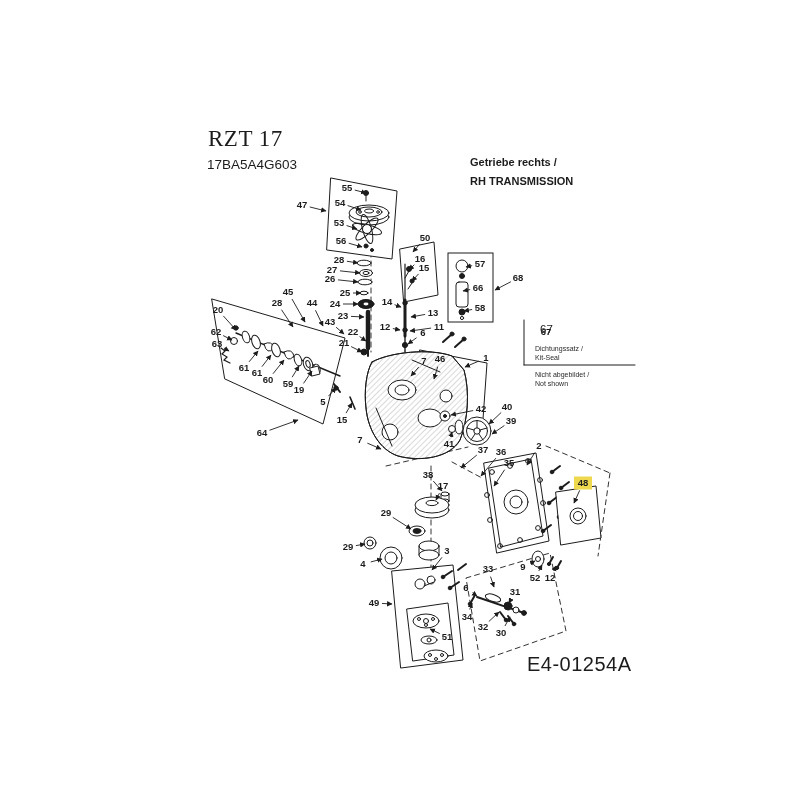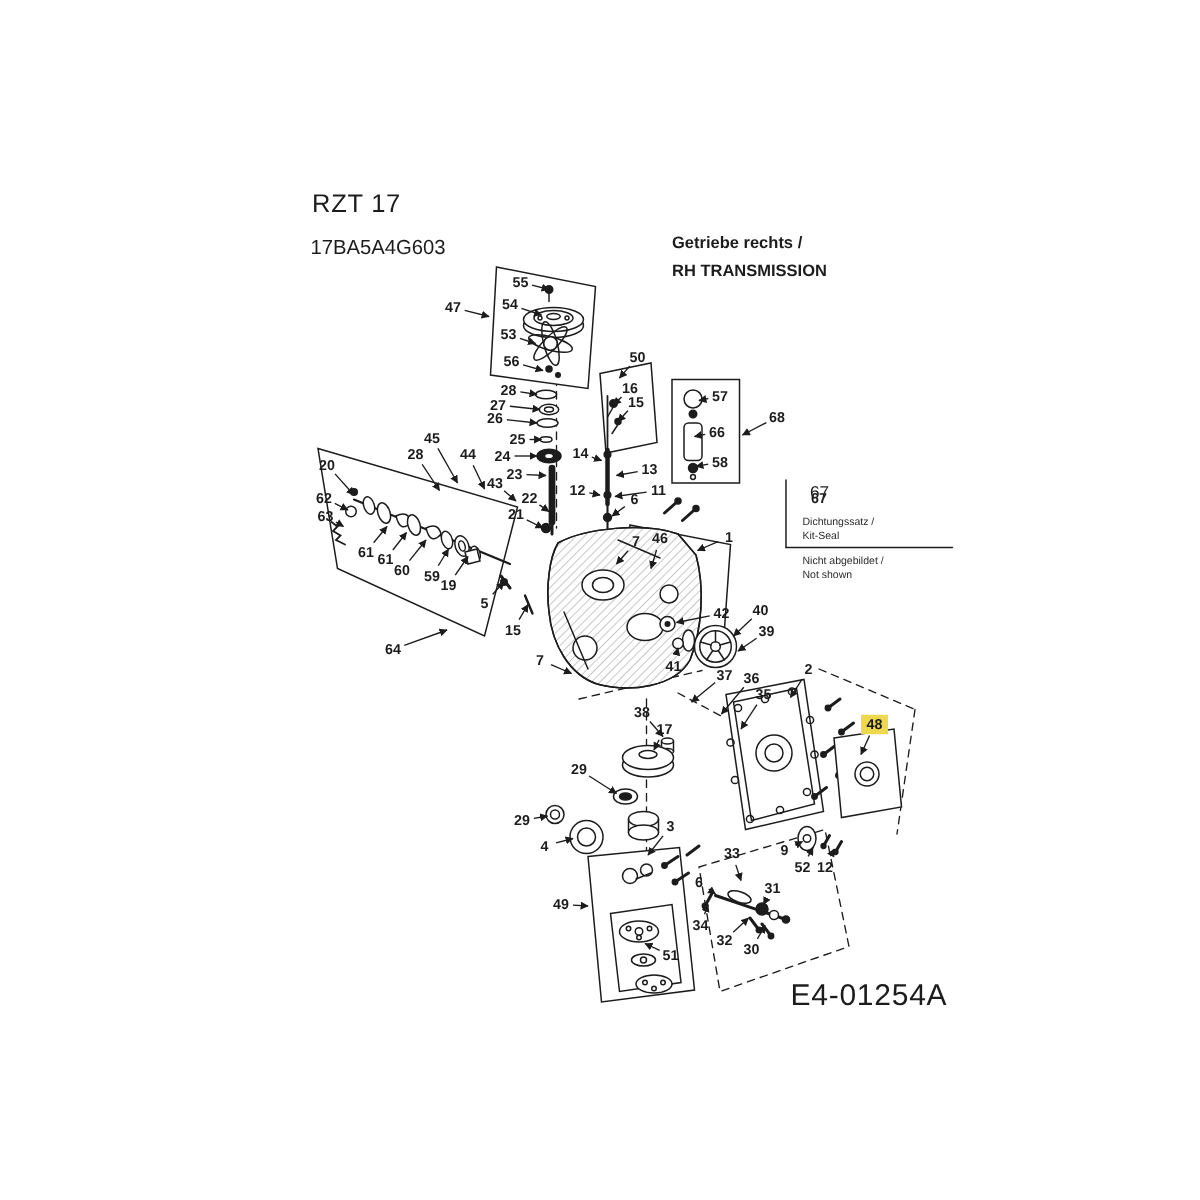--- a/index.html
+++ b/index.html
@@ -1,21 +1,21 @@
 <!DOCTYPE html>
 <html><head>
 <meta charset="utf-8">
 <style>
   html,body{margin:0;padding:0;background:#fff;}
   .page{position:relative;width:800px;height:800px;background:#fff;overflow:hidden;
         font-family:"Liberation Sans",sans-serif;color:#1c1c1c;}
   .abs{position:absolute;white-space:nowrap;}
-  #model-title{left:208px;top:126px;font-size:17px;letter-spacing:.5px;}
+  #model-title{left:208px;top:126px;font-size:23px;letter-spacing:.5px;font-family:Liberation Serif, serif;}
   #model-code{left:207px;top:157px;font-size:13.5px;}
-  #section-title{left:448px;top:153px;font-size:11px;font-weight:700;line-height:19px;}
+  #section-title{left:470px;top:153px;font-size:11px;font-weight:700;line-height:19px;}
   #note-67{left:540px;top:323px;font-size:11.5px;}
   .note-small{font-size:7px;line-height:9px;color:#2a2a2a;}
   #note-l12{left:535px;top:344px;}
   #note-l34{left:535px;top:370px;}
   #footer-code{left:527px;top:653px;font-size:20px;letter-spacing:.5px;}
   svg{position:absolute;left:0;top:0;}
 </style>
 </head>
 <body>
 

